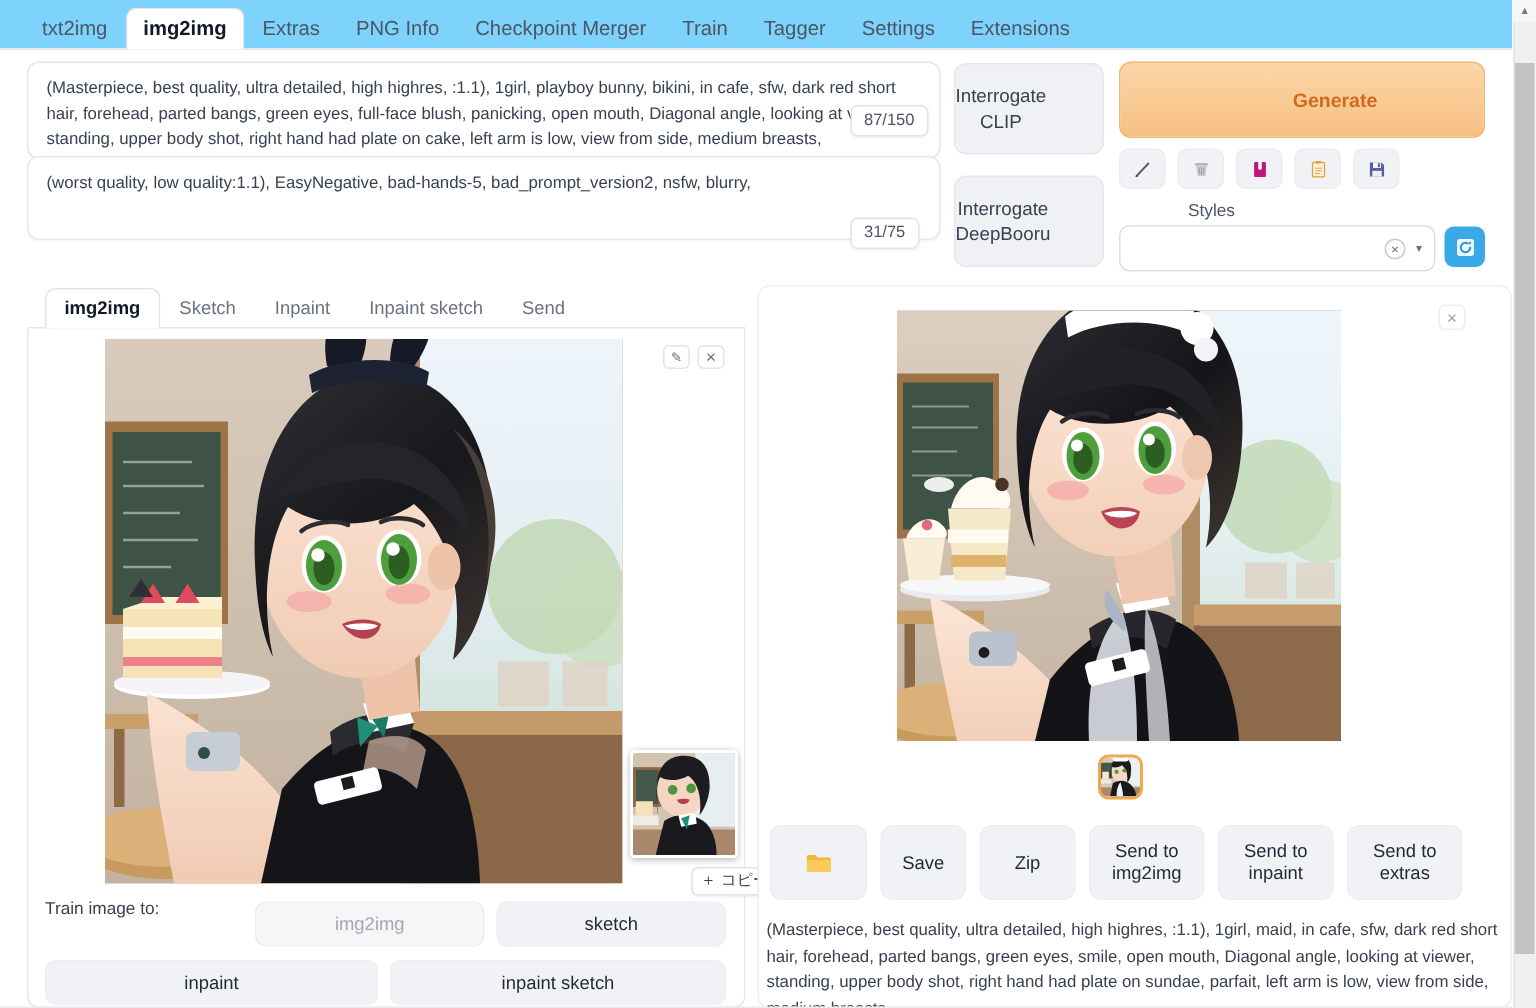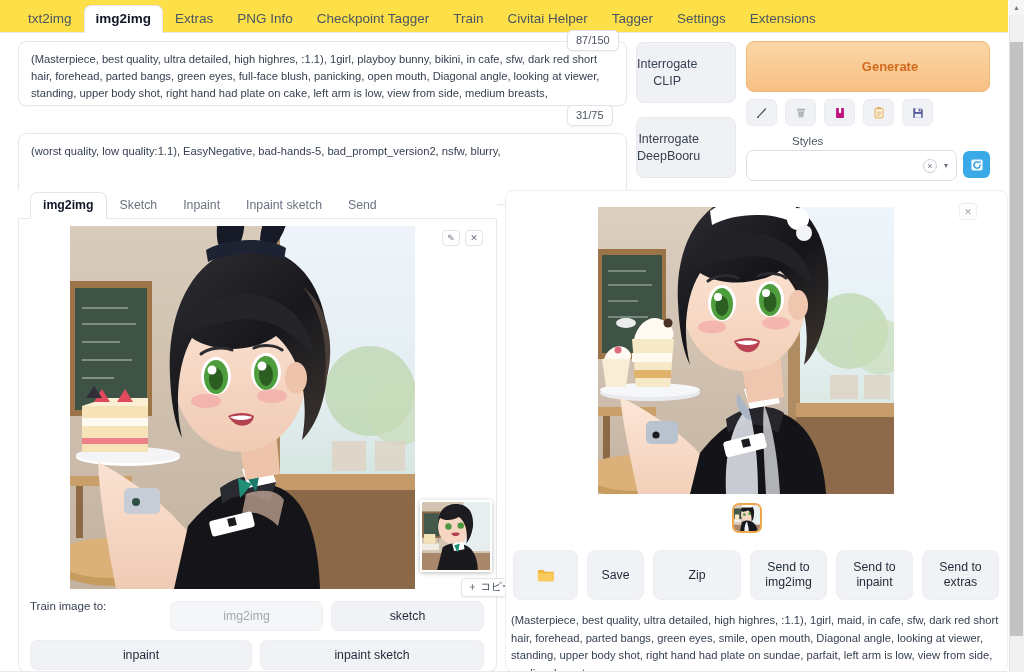--- a/index.html
+++ b/index.html
@@ -15,21 +15,21 @@
     position: relative;
     width: 1024px; height: 672px;
     background: #ffffff;
     overflow: hidden;
   }
 
   
   .topbar {
     position: absolute; top: 0; left: 0;
     width: 1008px; height: 33px;
-    background: #fde047;
+    background: #7dd3fc;
     border-bottom: 1px solid #e6e7eb;
     display: flex; align-items: flex-end;
     padding-left: 16px;
   }
   .topbar .tab {
     font-size: 13.5px;
     color: #4b5563;
     padding: 6px 11px 8px 11px;
     line-height: 1;
     cursor: pointer;
@@ -61,31 +61,32 @@
     border: 1px solid #e5e7eb;
     border-radius: 8px;
     box-shadow: 0 1px 2px rgba(16,24,40,0.04);
     padding: 9px 12px 10px 12px;
     font-size: 11.2px;
     line-height: 17px;
     color: #374151;
     overflow: hidden;
   }
   .tbox.positive { top: 0; height: 65px; }
-  .tbox.negative { top: 92px; height: 72px; }
+  .tbox.negative { top: 63px; height: 56px; }
   .counter {
     position: absolute;
     background: #ffffff;
     border: 1px solid #e1e3e8;
     border-radius: 5px;
     font-size: 11px;
     color: #4b5563;
     padding: 2px 8px 3px 8px;
     line-height: 14px;
     box-shadow: 0 1px 2px rgba(16,24,40,0.05);
+    margin-top: 40px;
   }
   .counter.c1 { left: 549px; top: -11px; }
   .counter.c2 { left: 549px; top: 64px; }
 
   
   .interrogate {
     position: absolute;
     left: 636px;
     width: 100px;
     background: #f0f1f4;
@@ -298,21 +299,21 @@
     font-size: 12.3px;
     color: #1f2937;
     display: flex; align-items: center; justify-content: center;
     text-align: center;
     line-height: 15px;
     cursor: pointer;
     height: 50px;
   }
   #open-folder-button { width: 65px; }
   #save-button { width: 57px; }
-  #zip-button { width: 88px; }
+  #zip-button { width: 64px; }
   #send-to-img2img-button { width: 77px; }
   #send-to-inpaint-button { width: 77px; }
   #send-to-extras-button  { width: 77px; }
 
   .result-text {
     position: absolute;
     left: 511px; top: 612px;
     width: 492px; height: 60px;
     font-size: 11.2px;
     line-height: 17.5px;
@@ -356,23 +357,22 @@
 </head>
 <body>
 
 <div class="app">
 
   <div class="topbar">
     <div class="tab">txt2img</div>
     <div class="tab active">img2img</div>
     <div class="tab">Extras</div>
     <div class="tab">PNG Info</div>
-    <div class="tab">Checkpoint Tagger</div>
+    <div class="tab">Checkpoint Merger</div>
     <div class="tab">Train</div>
-    <div class="tab">Civitai Helper</div>
     <div class="tab">Tagger</div>
     <div class="tab">Settings</div>
     <div class="tab">Extensions</div>
   </div>
 
   <div class="prompt-area">
     <div class="tbox positive">(Masterpiece, best quality, ultra detailed, high highres, :1.1), 1girl, playboy bunny, bikini, in cafe, sfw, dark red short hair, forehead, parted bangs, green eyes, full-face blush, panicking, open mouth, Diagonal angle, looking at viewer, standing, upper body shot, right hand had plate on cake, left arm is low, view from side, medium breasts,</div>
     <div class="counter c1">87/150</div>
     <div class="tbox negative">(worst quality, low quality:1.1), EasyNegative,  bad-hands-5,  bad_prompt_version2, nsfw, blurry,</div>
     <div class="counter c2">31/75</div>

